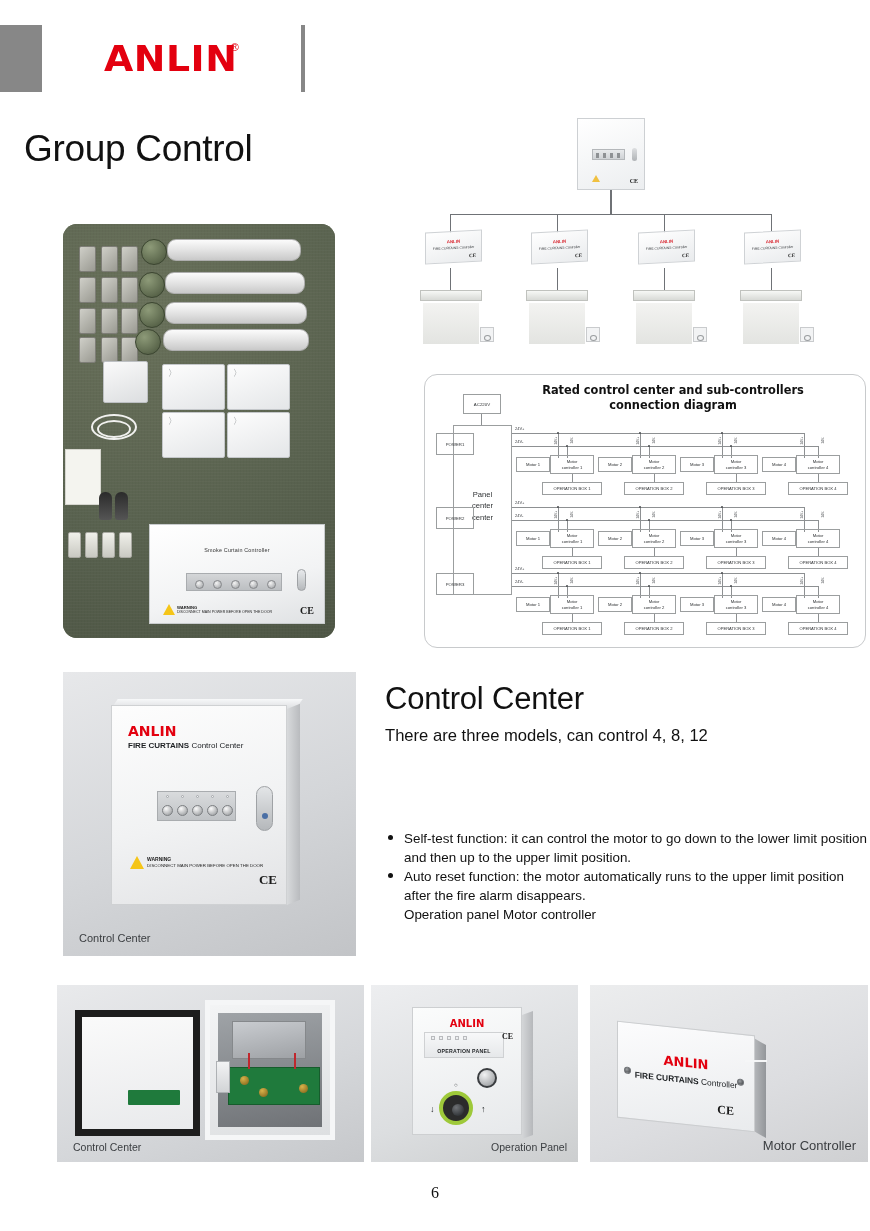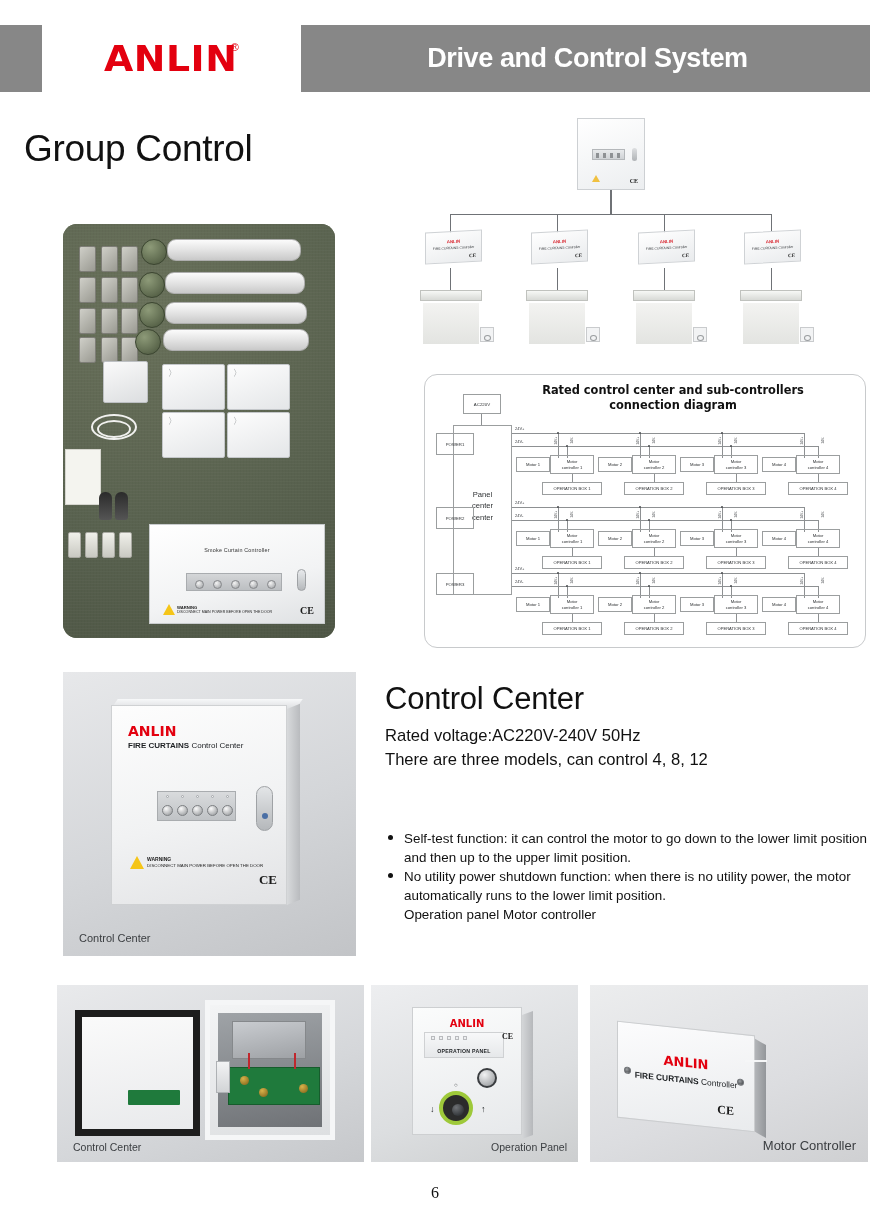--- a/index.html
+++ b/index.html
@@ -234,23 +234,20 @@
 
   <div class="header">
     <div class="hdr-block-left"></div>
     <div class="hdr-logo-plate">
       <div class="anlin-logo">
         <span class="mark">ANLIN</span>
         <span class="reg">®</span>
       </div>
     </div>
     <div class="hdr-block-gap"></div>
-    <div class="hdr-title-bar">
-      <span>Drive and Control System</span>
-    </div>
   </div>
 
   <div class="group-title">Group Control</div>
 
   <div class="photo-kit">
     <div class="kit-bg"></div>
     <div class="kit-grain"></div>
 
     <div class="bracket" style="left:16px;  top:22px;"></div>
     <div class="bracket" style="left:38px;  top:22px;"></div>
@@ -633,32 +630,31 @@
           <span>DISCONNECT MAIN POWER BEFORE OPEN THE DOOR</span>
         </div>
       </div>
       <div class="ce-mark" style="right:9px;bottom:16px;font-size:13px;">CE</div>
     </div>
     <div class="cc-caption">Control Center</div>
   </div>
 
   <div class="cc-heading">Control Center</div>
   <div class="cc-specs">
-    <div>Rated voltage:AC220V-240V 50Hz</div>
     <div>There are three models, can control 4, 8, 12</div>
   </div>
 
   <div class="feat-list">
     <div class="feat">
       <span class="dot"></span>
       <span>Self-test function: it can control the motor to go down to the lower limit position and then up to the upper limit position.</span>
     </div>
     <div class="feat">
       <span class="dot"></span>
-      <span>No utility power shutdown function: when there is no utility power, the motor automatically runs to the lower limit position.</span>
+      <span>Auto reset function: the motor automatically runs to the upper limit position after the fire alarm disappears.</span>
     </div>
     <div class="feat-tail">Operation panel   Motor controller</div>
   </div>
 
   <div class="photo-open">
     <div class="po-body">
       <div class="po-inner">
         <div class="po-psu"></div>
         <div class="po-pcb">
           <div class="po-cap" style="left:11px; top:8px;"></div>

